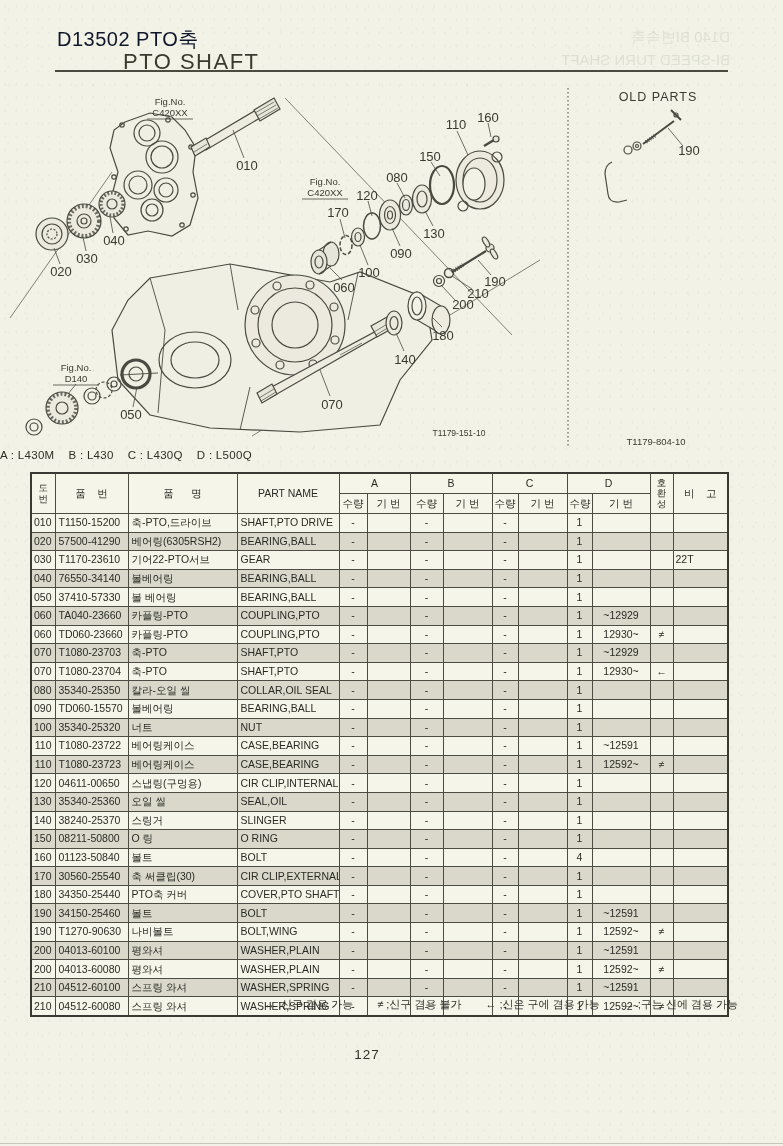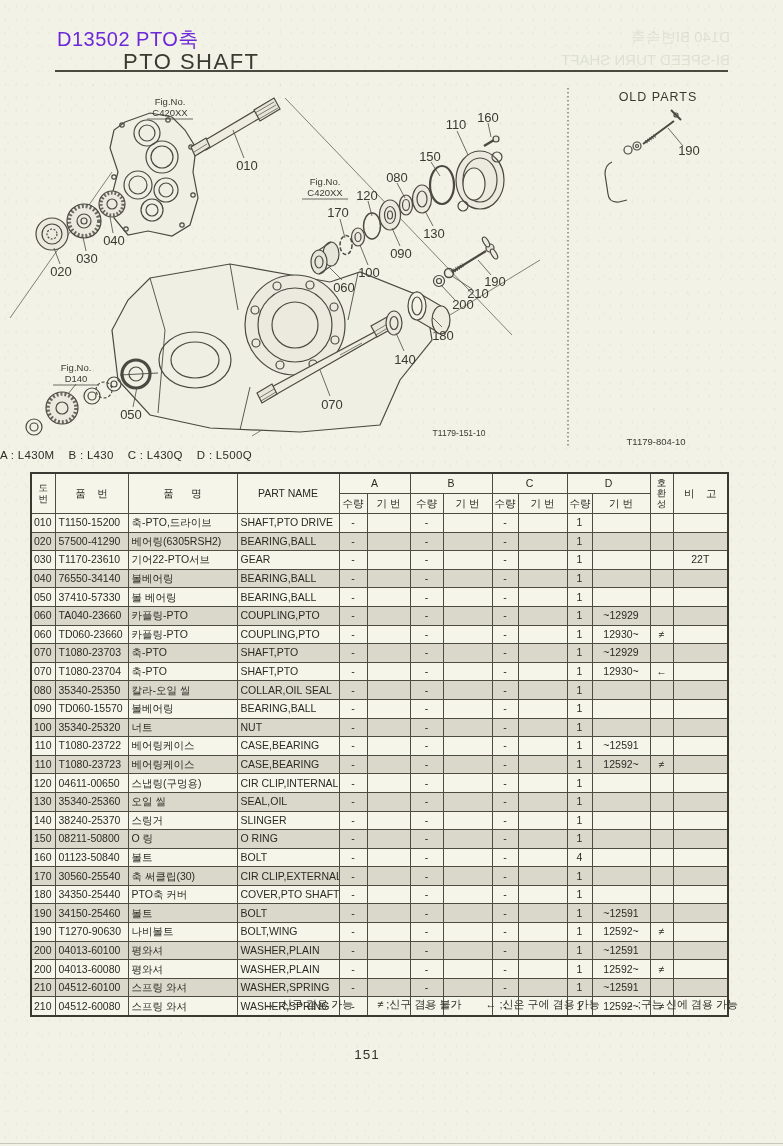--- a/index.html
+++ b/index.html
@@ -6,21 +6,21 @@
   body{
     width:783px;height:1146px;position:relative;overflow:hidden;
     background-color:#f3f2e7;
     background-image:radial-gradient(rgba(150,180,140,0.10) 1px, transparent 1px),
                      radial-gradient(rgba(120,140,110,0.06) 1px, transparent 1px);
     background-size:11px 13px, 17px 19px;
     font-family:"Liberation Sans","DejaVu Sans",sans-serif;
     color:#32322c;
   }
   .page{position:absolute;inset:0}
-  .title-code{position:absolute;left:57px;top:26px;font-size:20px;letter-spacing:.5px;color:#6d28d9;white-space:pre}
+  .title-code{position:absolute;left:57px;top:26px;font-size:20px;letter-spacing:.5px;color:#0f172a;white-space:pre}
   .title-en{position:absolute;left:123px;top:49px;font-size:22px;letter-spacing:1.5px;color:#3a3a32}
   .title-rule{position:absolute;left:55px;top:70px;width:673px;border-top:2px solid #4a4a40}
   .bleed{position:absolute;left:480px;top:26px;width:250px;transform:scaleX(-1);
          opacity:.15;color:#66855f;font-size:15px;line-height:1.5;white-space:nowrap}
   #diagram{position:absolute;left:0;top:85px}
   #diagram text{fill:#3a3a32;font-family:"Liberation Sans","DejaVu Sans",sans-serif}
   #diagram .callout{font-size:13px}
   #diagram .figref{font-size:9.5px}
   .models{position:absolute;left:0;top:449px;width:713px;text-align:left;
           font-size:11.5px;letter-spacing:.3px;white-space:pre;color:#2e2e28}
@@ -29,21 +29,21 @@
   table{border:2px solid #3a3a32}
   th,td{border:1px solid #4c4c42;padding:0 2px;height:17.6px;line-height:1.05;
         font-weight:normal;overflow:hidden;white-space:nowrap}
   thead th{height:19px;text-align:center}
   thead .hno div,.hcompat div{line-height:1.1;font-size:9.5px}
   .pre{white-space:pre}
   tbody tr:nth-child(even){background:#d9d8cb}
   .c-no{text-align:right;padding-right:3px}
   .c-pn,.c-ko,.c-en{text-align:left;padding-left:3px}
   .c-q,.c-s,.c-x{text-align:center}
-  .c-r{text-align:center;padding-left:2px}
+  .c-r{text-align:left;padding-left:2px}
   .legend{position:absolute;left:100px;top:997px;width:650px;text-align:right;
           font-size:11px;color:#2e2e28}
   .legend span.item{margin:0 12px;white-space:nowrap}
   .pageno{position:absolute;left:0;top:1047px;width:734px;text-align:center;
           font-size:13.5px;letter-spacing:1px}
   .scan-edge{position:absolute;left:0;bottom:2px;width:100%;border-top:1px solid rgba(90,90,78,.28)}
 </style>
 </head>
 <body>
 
@@ -728,15 +728,15 @@
           <td class="c-s"></td>
           <td class="c-q">1</td>
           <td class="c-s">12592~</td>
           <td class="c-x">≠</td>
           <td class="c-r"></td>
         </tr>
       </tbody>
   </table>
 
   <div class="legend" id="legend"><span class="item">↔ ;신구 겸용 가능</span><span class="item">≠ ;신구 겸용 불가</span><span class="item">← ;신은 구에 겸용 가능</span><span class="item">→ ;구는 신에 겸용 가능</span></div>
-  <div class="pageno">151</div>
+  <div class="pageno">127</div>
   <div class="scan-edge"></div>
 </div>
 
 </body></html>

